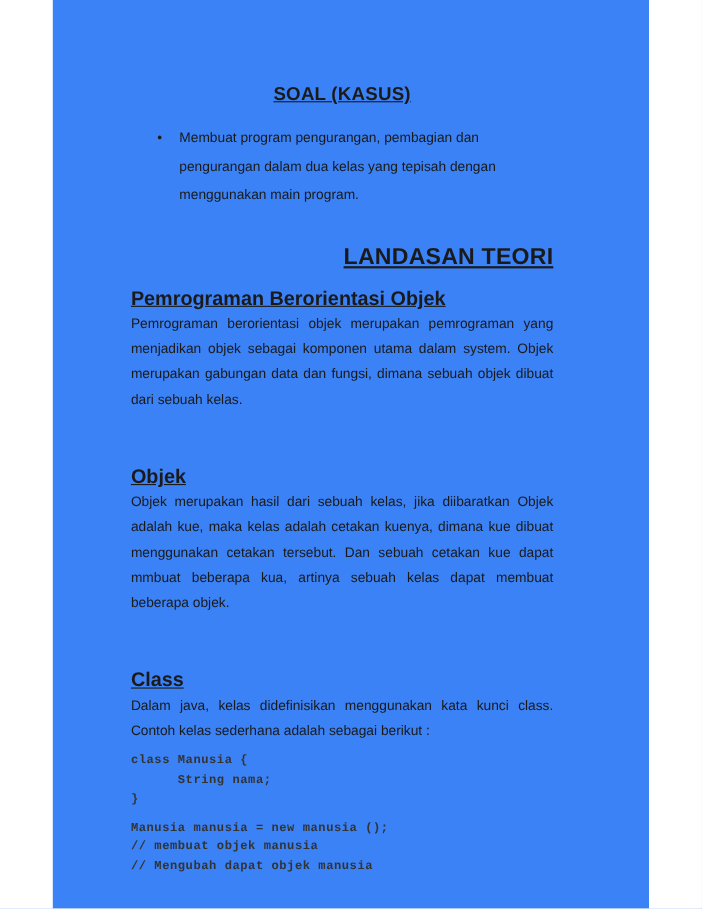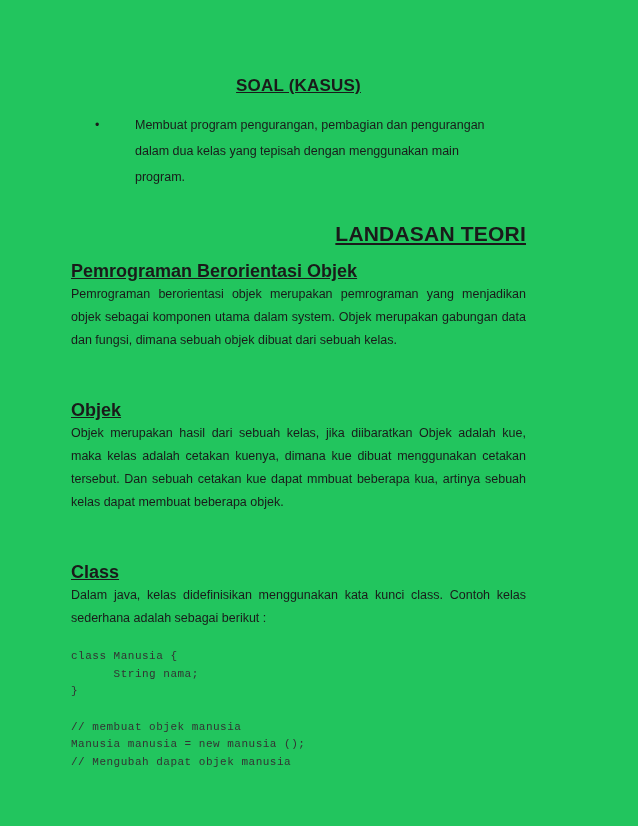--- a/index.html
+++ b/index.html
@@ -2,26 +2,26 @@
 <html><head>
 <meta charset="utf-8">
 <style>
   html, body {
     margin: 0;
     padding: 0;
     background: #ffffff;
   }
   .page {
     position: relative;
-    width: 638px;
+    width: 542px;
     height: 826px;
     margin: 0 auto;
-    background: #22c55e;
+    background: #3b82f6;
     box-sizing: border-box;
-    padding: 76px 112px 40px 71px;
+    padding: 76px 87px 40px 71px;
     font-family: "Liberation Sans", sans-serif;
     color: #1a1a1a;
     overflow: hidden;
   }
   .title-soal {
     text-align: center;
     font-size: 17px;
     font-weight: bold;
     margin: 0 0 16px 0;
     letter-spacing: 0.2px;
@@ -38,21 +38,20 @@
   }
   .bullet-marker {
     width: 20px;
     flex: 0 0 20px;
     font-size: 12.5px;
   }
   .bullet-text {
     flex: 1;
     text-align: left;
     padding-right: 14px;
-    margin-left: 20px;
   }
   .title-teori {
     text-align: right;
     font-size: 21px;
     font-weight: bold;
     margin: 32px 0 14px 0;
     letter-spacing: 0.2px;
   }
   .section-heading {
     font-size: 18px;
@@ -66,21 +65,22 @@
   .body-para {
     font-size: 12.5px;
     line-height: 23px;
     text-align: justify;
     margin: 0;
   }
   .spacer-line {
     height: 23px;
   }
   .code-block {
-    margin: 18px 0;
+    margin: 8px 0;
+    font-weight: bold;
   }
   .code-line {
     font-family: "Liberation Mono", monospace;
     font-size: 11px;
     line-height: 17.5px;
     letter-spacing: 0.5px;
     color: #333333;
     white-space: pre;
   }
 </style>
@@ -122,18 +122,18 @@
   <p class="body-para">Dalam java, kelas didefinisikan menggunakan kata kunci class. Contoh kelas sederhana adalah sebagai berikut :</p>
 
   <div class="code-block">
     <div class="code-line">class Manusia {</div>
     <div class="code-line">      String nama;</div>
     <div class="code-line">}</div>
   </div>
 
 
   <div class="code-block">
+    <div class="code-line">Manusia manusia = new manusia ();</div>
     <div class="code-line">// membuat objek manusia</div>
-    <div class="code-line">Manusia manusia = new manusia ();</div>
     <div class="code-line">// Mengubah dapat objek manusia</div>
   </div>
 
 </div>
 
 </body></html>

